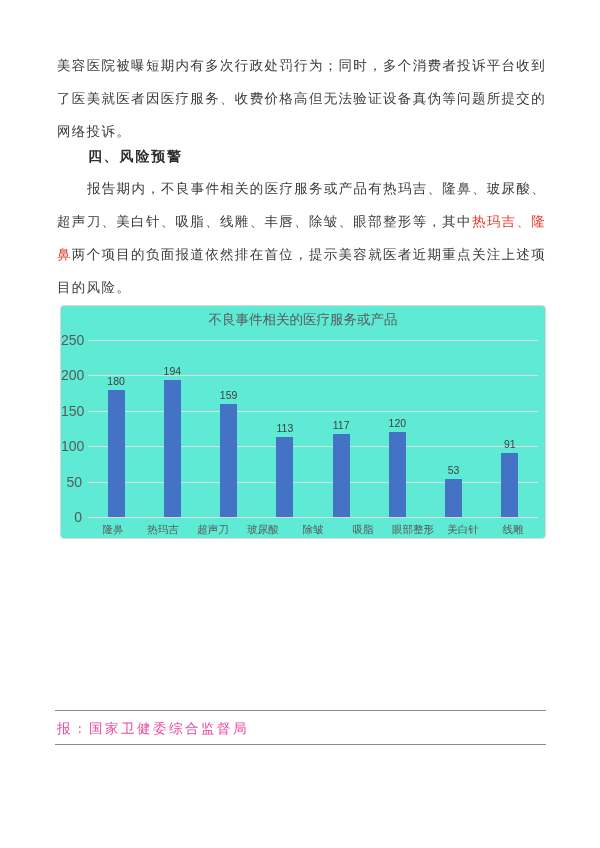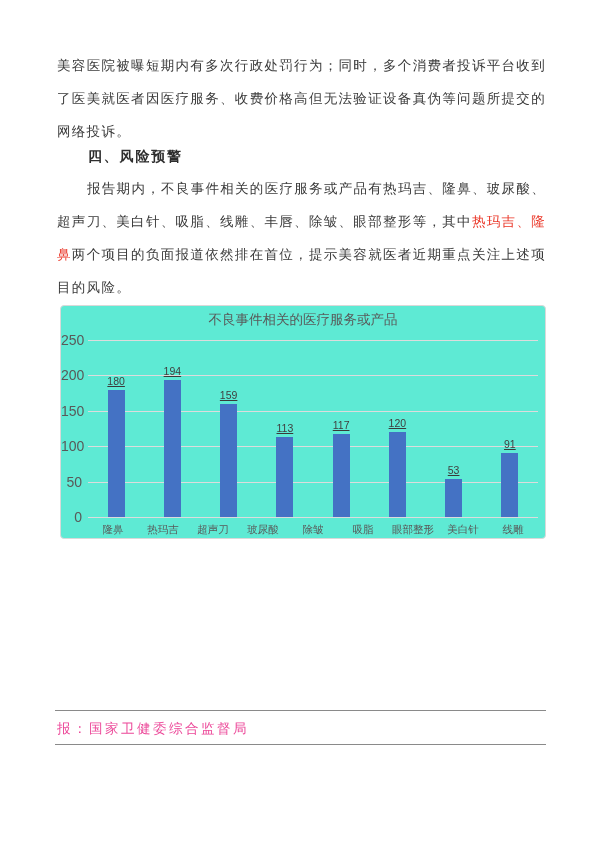--- a/index.html
+++ b/index.html
@@ -62,21 +62,20 @@
     width: 21px;
     text-align: right;
     font-size: 14px;
     color: #595959;
     line-height: 14px;
   }
   .bars-area {
     position: absolute;
     display: flex;
     align-items: flex-start;
-    text-decoration: underline;
   }
   .bar-cell {
     flex: 1;
     display: flex;
     flex-direction: column;
     align-items: center;
     justify-content: flex-end;
     height: 100%;
   }
   .bar-value {

